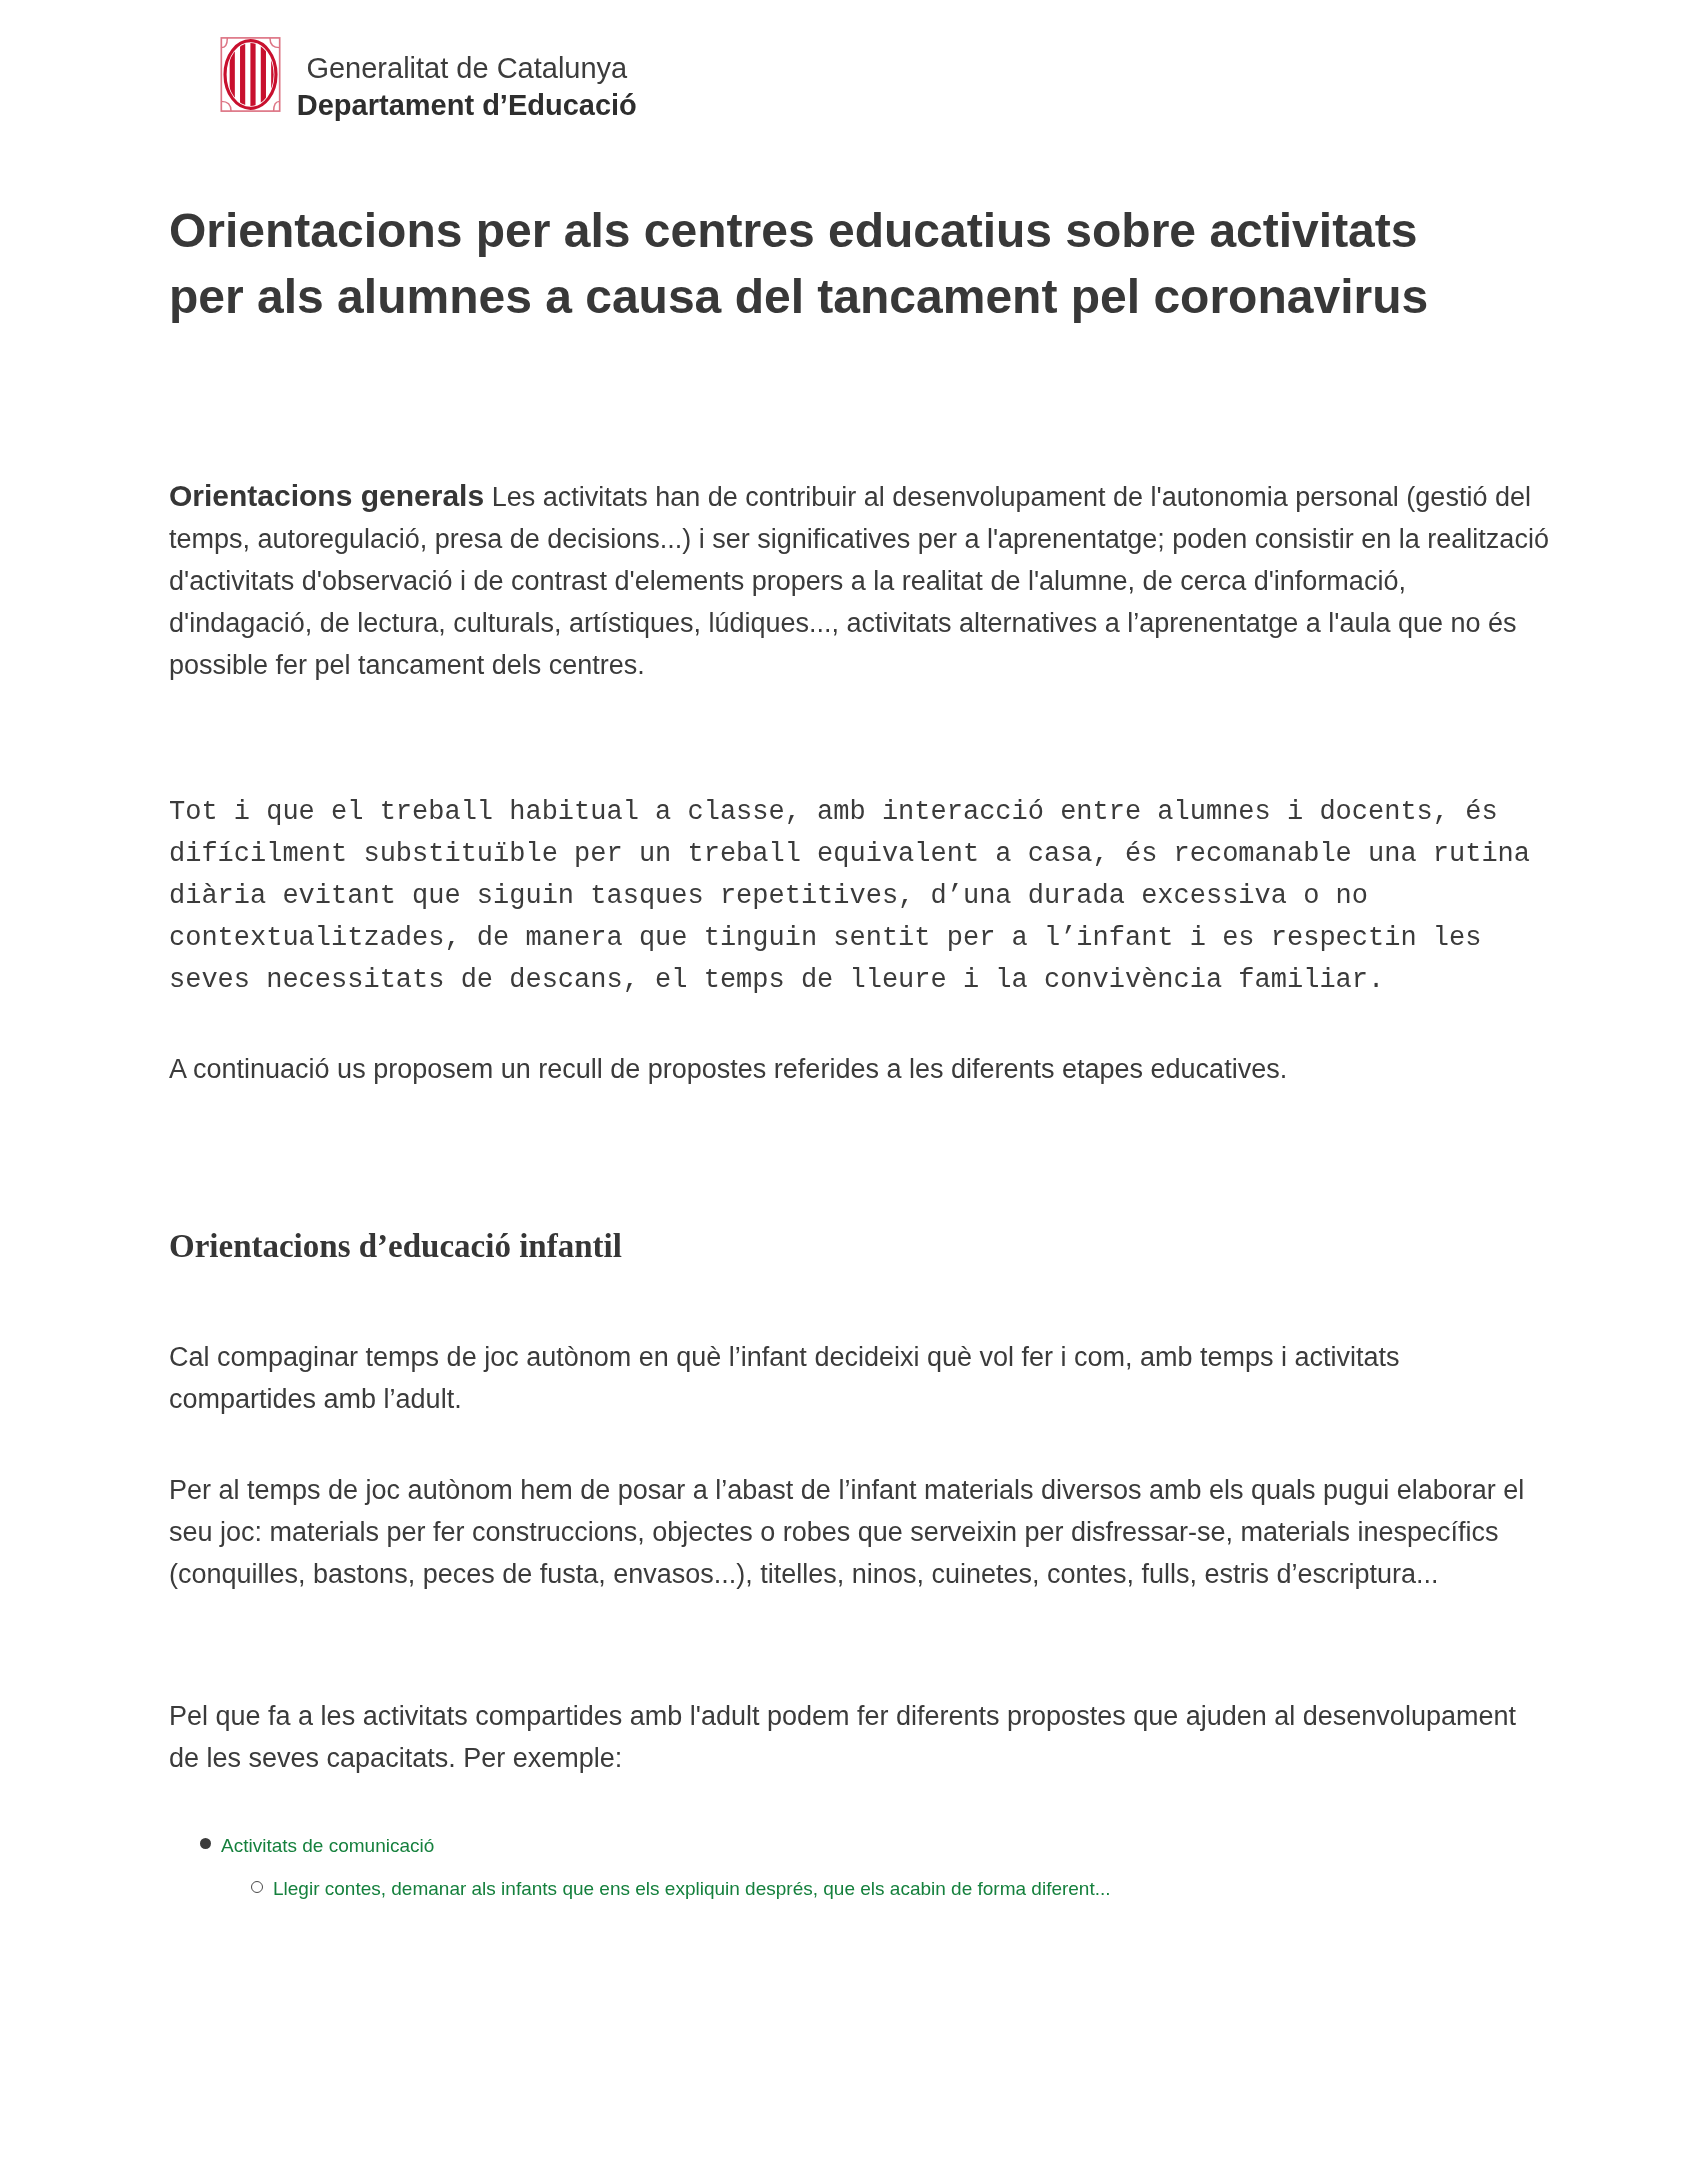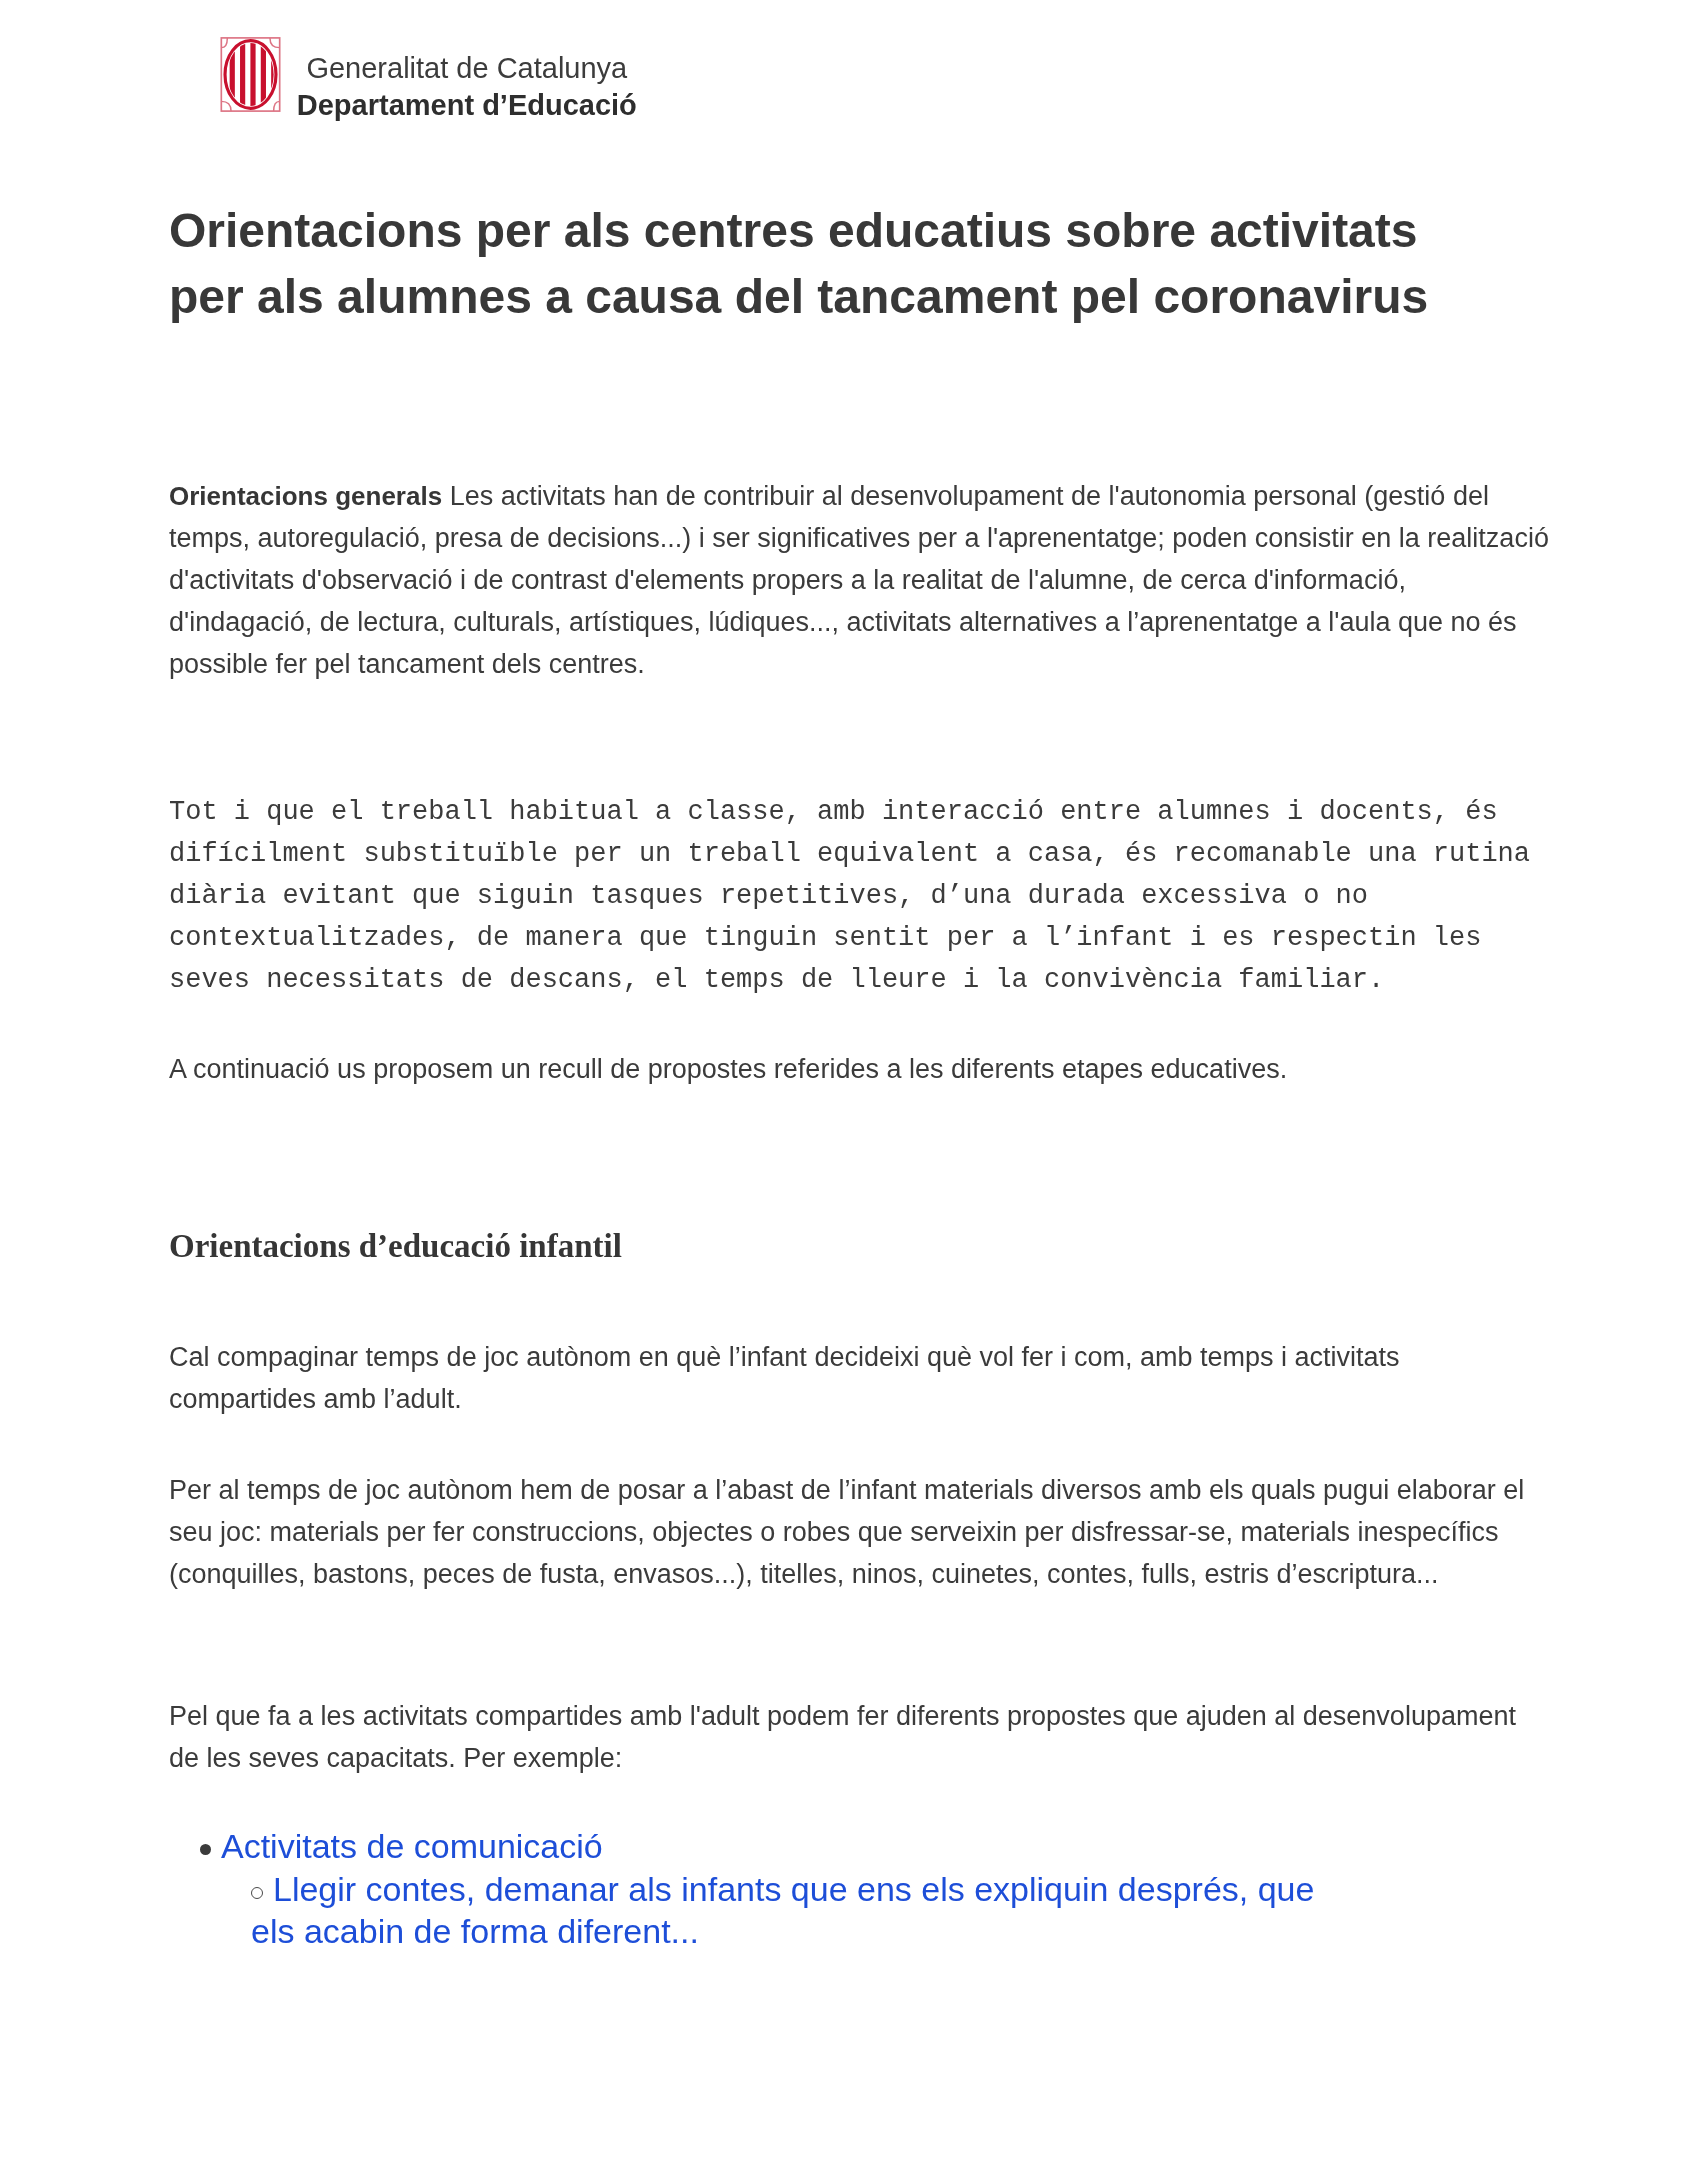--- a/index.html
+++ b/index.html
@@ -22,34 +22,34 @@
   .doc-title {
     position:absolute; left:169px; top:198px; width:1274px;
     font-size:48px; line-height:66px; font-weight:700; color:#383838;
   }
 
   
   .para {
     position:absolute; left:169px; width:1384px;
     font-size:27px; line-height:42px; font-weight:400; color:#3b3b3b;
   }
-  .para strong.inline-heading { font-size:26px; font-weight:700; color:#363636; }
+  .para strong.inline-heading { font-size:30px; font-weight:700; color:#363636; }
   .p-general-intro { top:475px; }
   .p-general-2 { top:791px;font-family:Liberation Mono, monospace; }
   .p-general-3 { top:1048px; }
   .section-heading {
     position:absolute; left:169px; top:1223px; width:1384px;
     font-size:33px; line-height:46px; font-weight:700; color:#363636;font-family:Liberation Serif, serif;
   }
   .p-infantil-1 { top:1336px; }
   .p-infantil-2 { top:1469px; }
   .p-infantil-3 { top:1695px; }
 
   
-  .bullet-item { position:absolute; font-size:34px; line-height:42px; color:#1d4ed8; }
+  .bullet-item { position:absolute; font-size:19px; line-height:42px; color:#15803d; }
   .bullet-level-1 { left:200px; top:1825px; width:1200px; }
   .bullet-level-2 { left:251px; top:1868px; width:1098px; }
   .dot {
     display:inline-block; vertical-align:baseline; margin-right:10px;
   }
   .dot-filled {
     width:11px; height:11px; border-radius:50%; background:#3b3b3b; margin-bottom:2.8px;
   }
   .dot-hollow {
     width:12px; height:12px; border-radius:50%; background:#fff; border:1.8px solid #4a4a4a; margin-bottom:1.8px;

